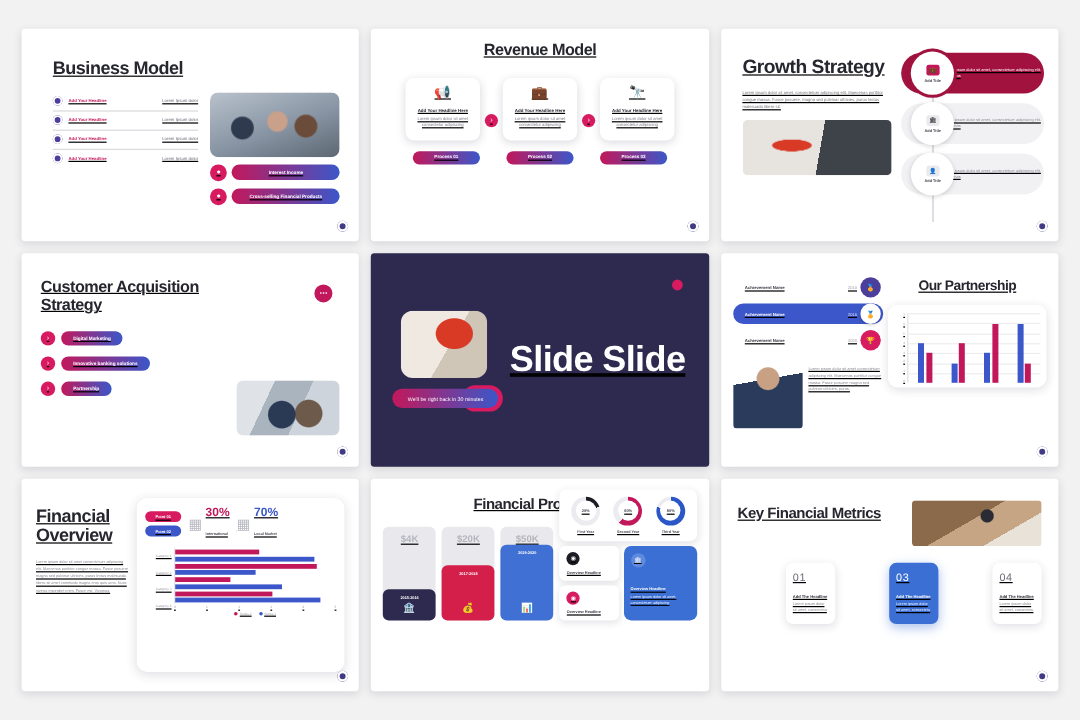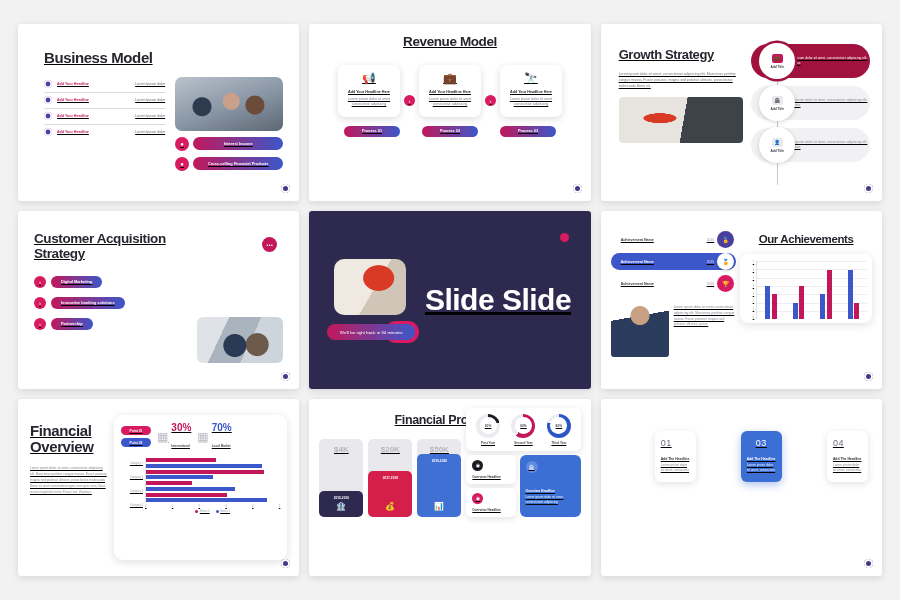--- a/index.html
+++ b/index.html
@@ -75,21 +75,21 @@
   .s2 .ic{font-size:11px;line-height:1;margin-bottom:6px;}
   .s2 .ch{font-size:3.7px;font-weight:bold;color:#26262f;margin-bottom:3px;}
   .s2 .cb{font-size:3.5px;color:#7b7b88;line-height:1.5;}
   .s2 .arrow{width:11px;height:11px;border-radius:50%;background:#d81b60;color:#fff;font-size:6px;display:flex;align-items:center;justify-content:center;margin-top:30px;flex:0 0 auto;}
   .s2 .procs{display:flex;justify-content:center;gap:22px;margin-top:9px;}
   .s2 .proc{width:56px;height:11px;border-radius:7px;background:linear-gradient(90deg,#c2185b,#3b57c9);color:#fff;font-size:3.8px;font-weight:bold;display:flex;align-items:center;justify-content:center;}
 
   
   .s3{padding:16px 12px;display:flex;gap:8px;}
   .s3 .lft{flex:1.05;padding-left:6px;padding-top:8px;}
-  .s3 .s-title{font-size:13px;}
+  .s3 .s-title{font-size:16px;}
   .s3 .body{font-size:3.5px;color:#76767f;line-height:1.75;margin-top:8px;}
   .s3 .photo{
     margin-top:8px;height:46px;border-radius:4px;
     background:
       radial-gradient(ellipse at 33% 46%, #d93a25 0 16px, transparent 17px),
       linear-gradient(100deg,#e7e4e0 0 52%,#3e4349 52% 100%);
   }
   .s3 .rgt{flex:1;position:relative;padding-top:4px;}
   .s3 .spine{position:absolute;left:26px;top:0;bottom:0;width:1px;background:#c9c9d2;}
   .s3 .step{display:flex;align-items:center;gap:0;margin-bottom:8px;position:relative;}
@@ -231,21 +231,21 @@
   .s9 .photo{
     width:108px;height:38px;border-radius:3px;
     background:
       radial-gradient(circle at 58% 34%, #2b2b33 0 5px, transparent 6px),
       linear-gradient(150deg,#8a6a4b 0 45%,#c6a585 45% 72%,#e9e2d8 72%);
   }
   .s9 .cards{display:flex;gap:5px;margin-top:14px;}
   .s9 .c{flex:1;background:#fff;border-radius:6px;box-shadow:0 2px 7px rgba(40,40,70,.14);padding:7px 6px 9px;box-sizing:border-box;margin-left:40px;}
   .s9 .c.on{background:#3b6fd4;color:#fff;box-shadow:0 3px 9px rgba(59,111,212,.4);}
   .s9 .num{font-size:9px;color:#6b6b78;letter-spacing:.5px;}
-  .s9 .c.on .num{color:#fff;text-align:center;}
+  .s9 .c.on .num{color:#fff;}
   .s9 .ch{font-size:3.4px;font-weight:bold;color:#2f2f3a;margin-top:9px;}
   .s9 .c.on .ch{color:#fff;}
   .s9 .cb{font-size:3.2px;color:#8a8a94;line-height:1.65;margin-top:2px;}
   .s9 .c.on .cb{color:#e6edfb;}
 </style>
 </head>
 <body>
 
 <div class="deck">
 
@@ -408,21 +408,21 @@
           <span class="ay">2020</span>
         </div>
         <div class="acir" style="background:#d81b60">🏆</div>
       </div>
       <div class="lrow">
         <div class="photo"></div>
         <div class="ltxt">Lorem ipsum dolor sit amet consectetuer adipiscing elit. Maecenas porttitor congue massa. Fusce posuere magna sed pulvinar ultricies, purus.</div>
       </div>
     </div>
     <div class="rgt">
-      <div class="s-title">Our Achievements</div>
+      <div class="s-title">Our Partnership</div>
       <div class="chartbox">
         <div class="vchart">
           <div class="yax">
             <span>7</span>
             <span>6</span>
             <span>5</span>
             <span>4</span>
             <span>3</span>
             <span>2</span>
             <span>1</span>
@@ -592,20 +592,24 @@
             <div class="bi">🏛</div>
             <div class="bt">Overview Headline</div>
             <div class="bb">Lorem ipsum dolor sit amet, consectetuer adipiscing</div>
           </div>
         </div>
       </div>
     </div>
   </div>
 
   <div class="slide s9">
+    <div class="top">
+      <div class="s-title">Key Financial Metrics</div>
+      <div class="photo"></div>
+    </div>
     <div class="cards">
       <div class="c">
         <div class="num">01</div>
         <div class="ch">Add The Headline</div>
         <div class="cb">Lorem ipsum dolor sit amet, consectetu</div>
       </div>
       <div class="c on">
         <div class="num">03</div>
         <div class="ch">Add The Headline</div>
         <div class="cb">Lorem ipsum dolor sit amet, consectetu</div>

